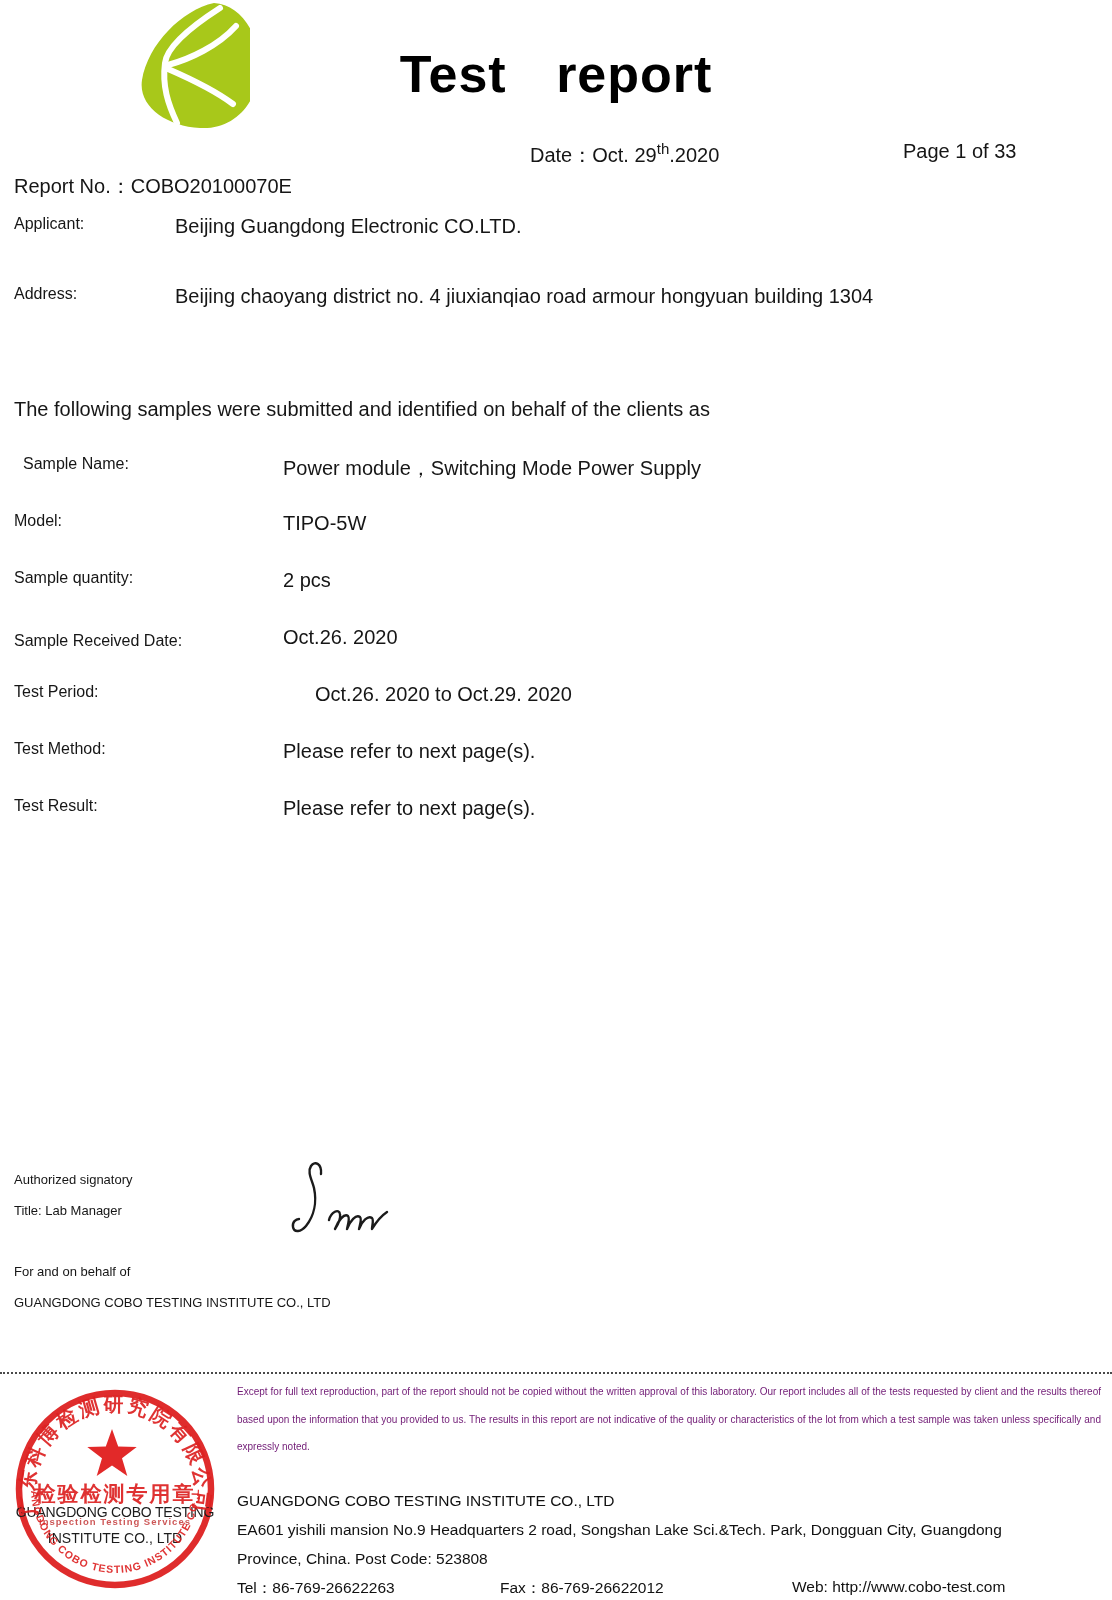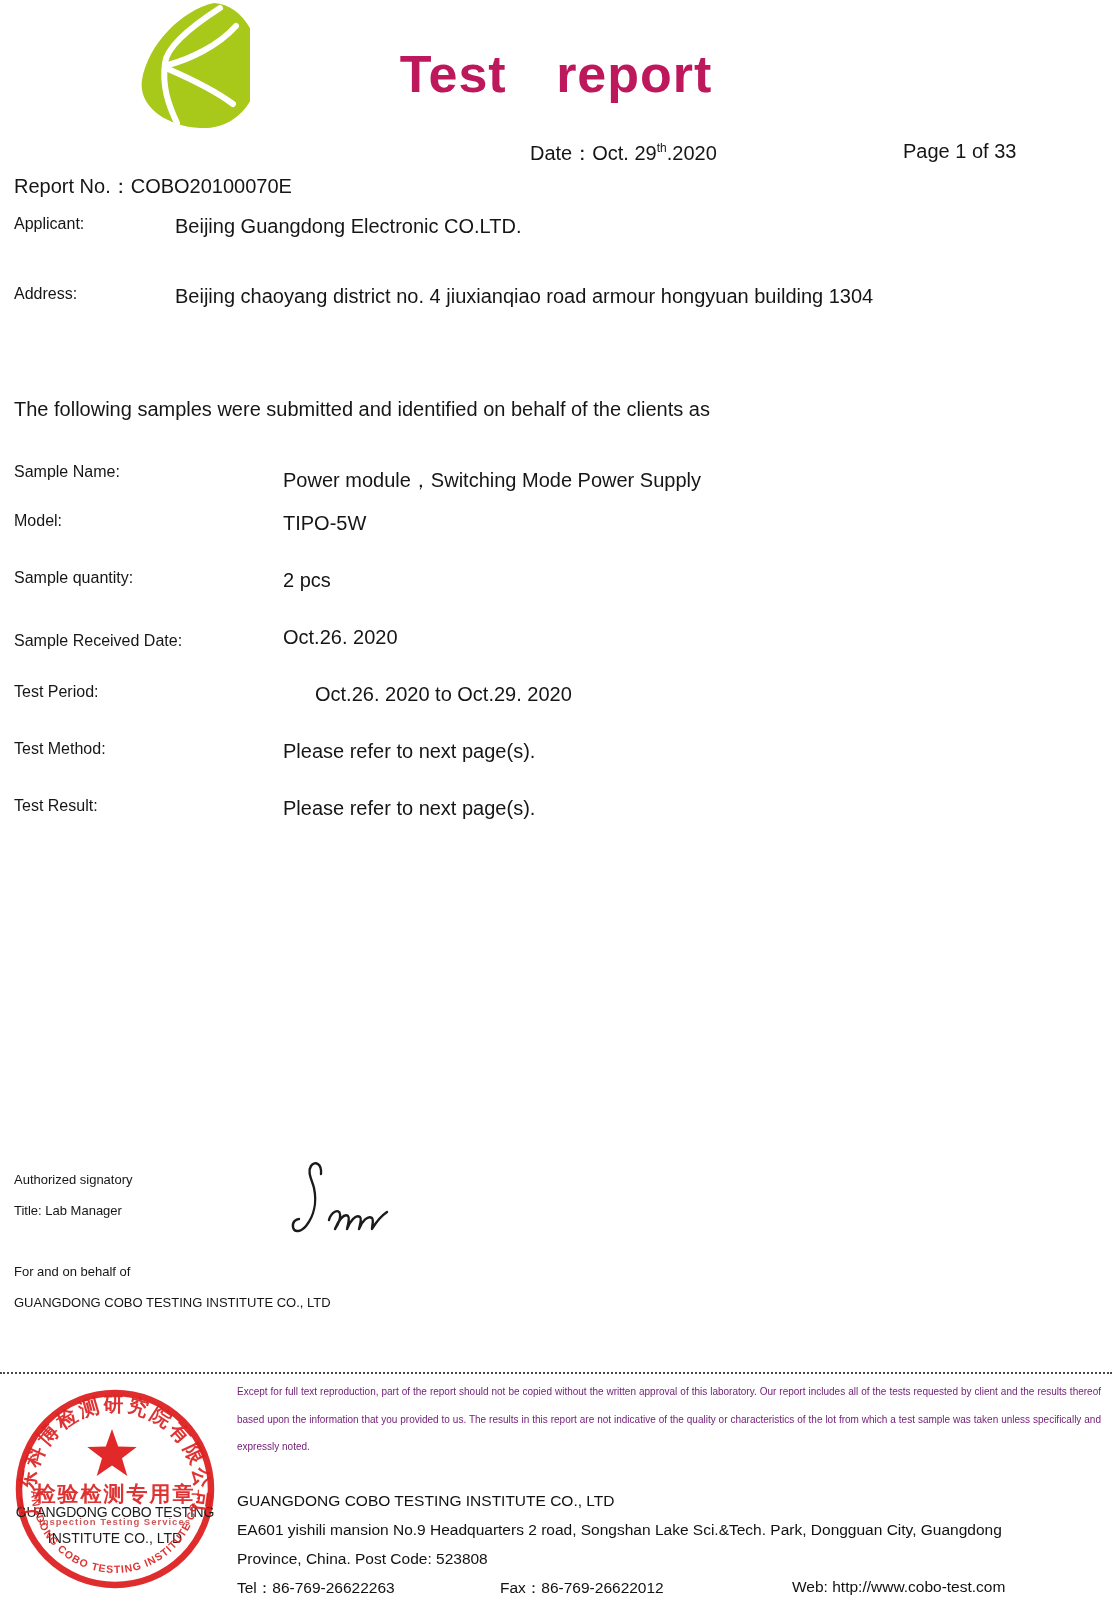--- a/index.html
+++ b/index.html
@@ -6,26 +6,26 @@
   body{
     width:1112px;height:1600px;position:relative;overflow:hidden;
     background:#ffffff;
     font-family:"Liberation Sans","DejaVu Sans",sans-serif;
     color:#161616;
   }
   .abs{position:absolute;}
   .page-title{
     top:44px;left:0;right:0;text-align:center;
     font-size:52px;font-weight:bold;letter-spacing:1px;word-spacing:34px;
-    color:#be185d;
+    color:#000000;
   }
   .hdr{top:140px;font-size:20px;white-space:nowrap;}
   .lab{font-size:16px;white-space:nowrap;}
   .val{font-size:20px;white-space:nowrap;}
-  sup{font-size:12px;vertical-align:super;}
+  sup{font-size:15px;vertical-align:super;}
   .sig-block{font-size:13px;}
   .dotted-rule{
     top:1372px;left:0;width:1112px;height:0;
     border-top:2px dotted #4a4a4a;
   }
   .disclaimer{
     top:1378px;left:237px;width:864px;
     font-size:10px;line-height:27.6px;text-align:justify;color:#701a75;
   }
   .foot{left:237px;font-size:15.5px;white-space:nowrap;color:#111;}
@@ -52,22 +52,22 @@
 <div class="abs hdr" style="left:903px;">Page 1 of 33</div>
 
 <div class="abs lab" style="left:14px;top:215px;">Applicant:</div>
 <div class="abs val" style="left:175px;top:215px;">Beijing Guangdong Electronic CO.LTD.</div>
 
 <div class="abs lab" style="left:14px;top:285px;">Address:</div>
 <div class="abs val" style="left:175px;top:285px;">Beijing chaoyang district no. 4 jiuxianqiao road armour hongyuan building 1304</div>
 
 <div class="abs val" style="left:14px;top:398px;">The following samples were submitted and identified on behalf of the clients as</div>
 
-<div class="abs lab" style="left:14px;top:455px;margin-top:8px;">Sample Name:</div>
-<div class="abs val" style="left:283px;top:455px;margin-top:12px;">Power module，Switching Mode Power Supply</div>
+<div class="abs lab" style="left:23px;top:455px;">Sample Name:</div>
+<div class="abs val" style="left:283px;top:455px;">Power module，Switching Mode Power Supply</div>
 
 <div class="abs lab" style="left:14px;top:512px;">Model:</div>
 <div class="abs val" style="left:283px;top:512px;">TIPO-5W</div>
 
 <div class="abs lab" style="left:14px;top:569px;">Sample quantity:</div>
 <div class="abs val" style="left:283px;top:569px;">2 pcs</div>
 
 <div class="abs lab" style="left:14px;top:632px;">Sample Received Date:</div>
 <div class="abs val" style="left:283px;top:626px;">Oct.26. 2020</div>
 

